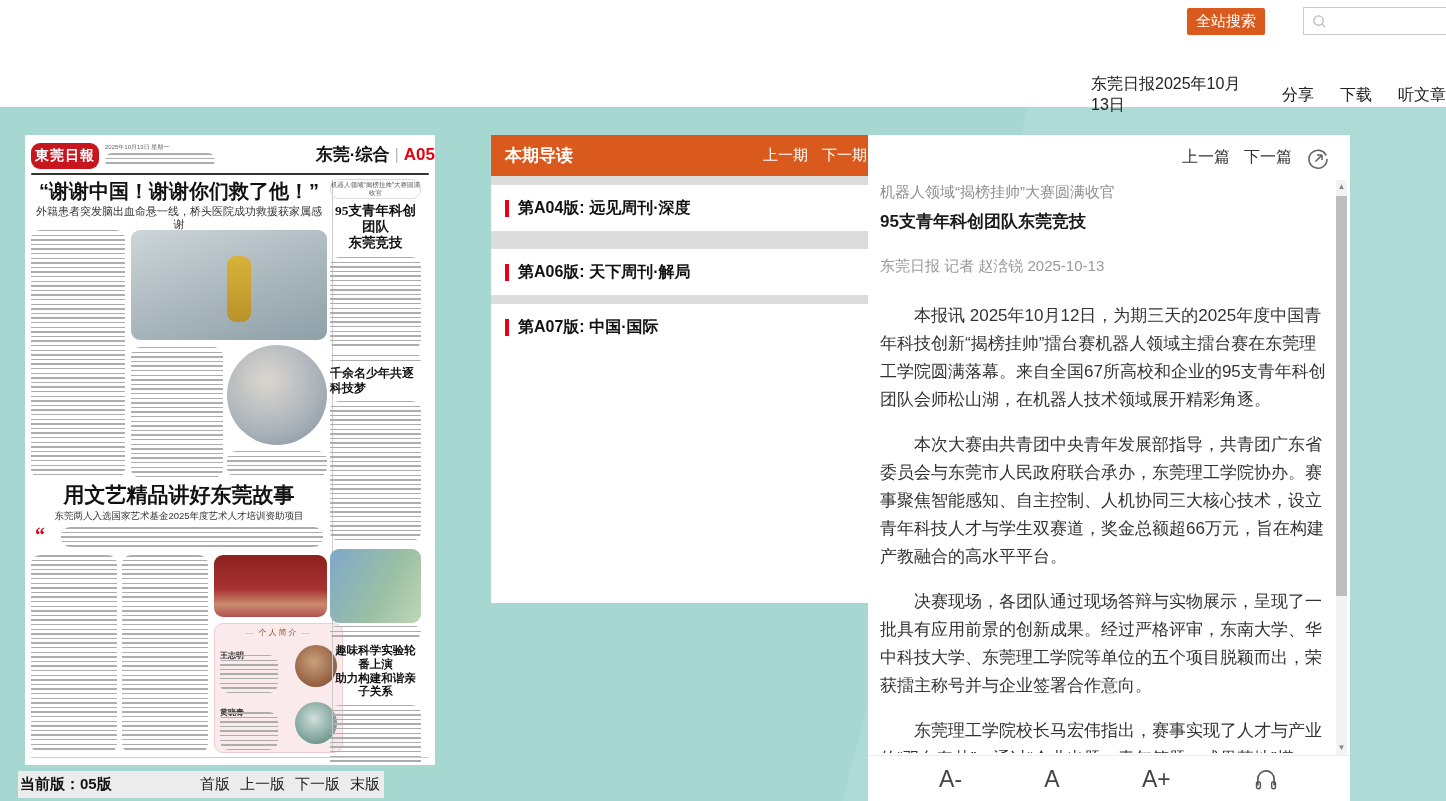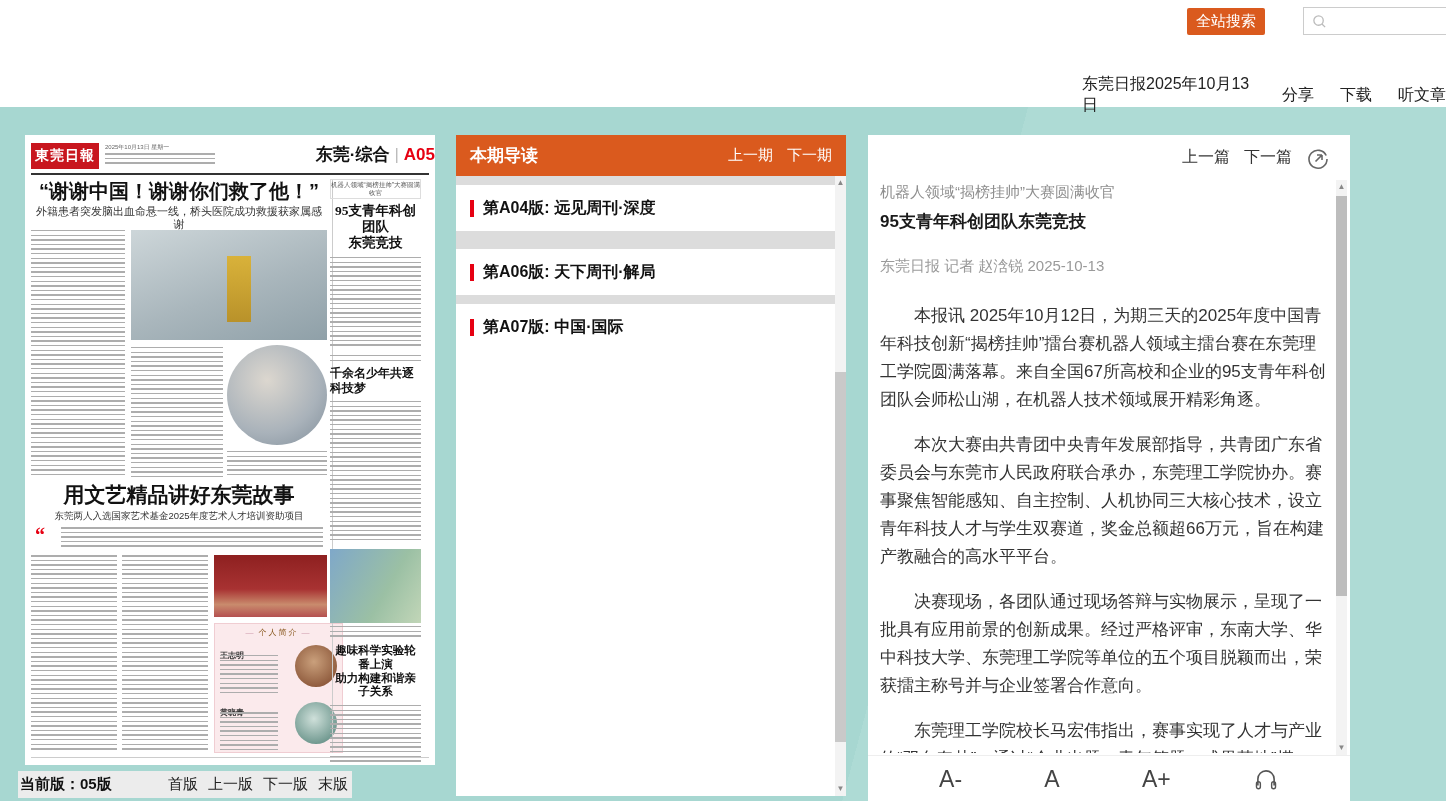--- a/index.html
+++ b/index.html
@@ -8,31 +8,31 @@
   .stage { position:relative; width:1446px; height:801px; overflow:hidden; background:#fff; }
 
   
   .topbar { position:absolute; left:0; top:0; width:1446px; height:107px; background:#fff; z-index:5; }
   .search-btn { position:absolute; left:1187px; top:8px; width:78px; height:27px; background:#da5a1e; color:#fff;
     border:none; font-size:15px; font-family:inherit; border-radius:2px; cursor:pointer; }
   .search-box { position:absolute; left:1303px; top:7px; width:152px; height:28px; border:1px solid #ccc; background:#fff; display:flex; align-items:center; }
   .search-box svg { margin-left:8px; }
   .search-box input { border:none; outline:none; flex:1; height:100%; font-size:14px; font-family:inherit; min-width:0; }
   .meta-row { position:absolute; top:74px; left:1082px; width:364px; display:flex; align-items:center; font-size:16px; color:#222; }
-  .meta-row .date { margin-right:26px; }
+  .meta-row .date { margin-right:26px;margin-left:9px; }
   .meta-row a { color:#222; text-decoration:none; margin-right:26px; cursor:pointer; white-space:nowrap; }
   .meta-row a:last-child { margin-right:0; }
 
   
   .canvas { position:absolute; left:0; top:107px; width:1446px; height:694px;
     background:linear-gradient(105deg, #a7d7d1 63%, #aedbd5 63%); }
 
   
   .paper { position:absolute; left:25px; top:28px; width:410px; height:630px; background:#fff; overflow:hidden; }
-  .paper * { line-height:1.2; }
+  .paper * { line-height:1.2;border-radius:9px; }
   .masthead-box { position:absolute; left:6px; top:8px; width:68px; height:26px; background:#c8161e; color:#fff;
     font-family:"Liberation Serif","DejaVu Serif",serif; font-weight:bold; font-size:14px; text-align:center; line-height:26px; letter-spacing:1px; }
   .masthead-meta { position:absolute; left:80px; top:9px; width:120px; font-size:6px; color:#666; }
   .masthead-meta .ft { margin-top:2px; height:14px; width:110px; }
   .section-label { position:absolute; right:0; top:10px; font-size:17px; font-weight:bold; color:#111; }
   .section-label .bar { color:#bbb; font-weight:normal; padding:0 5px; }
   .section-label .pno { color:#e60012; }
   .mast-rule { position:absolute; left:6px; right:6px; top:38px; height:2px; background:#333; }
   .np-h1 { position:absolute; left:6px; top:44px; width:296px; text-align:center; font-size:20px; font-weight:bold; color:#111;
     font-family:"Liberation Sans","DejaVu Sans",sans-serif; letter-spacing:0px; white-space:nowrap; }
@@ -73,29 +73,29 @@
   .np-kline { margin-top:6px; height:7px; }
   .np-rh2 { margin-top:4px; text-align:left; font-size:12px; font-weight:bold; color:#111; font-family:"Liberation Serif","DejaVu Serif",serif; }
   .np-right .ftblk2 { margin-top:6px; height:140px; }
   .photo-vr { margin-top:8px; width:91px; height:74px; background:linear-gradient(120deg,#7fa8c9 0%,#9bc0a4 60%,#c2d6b8 100%); }
   .vr-cap { margin-top:3px; height:12px; }
   .np-rh3 { margin-top:6px; text-align:center; font-size:11.5px; font-weight:bold; color:#111; font-family:"Liberation Serif","DejaVu Serif",serif; }
   .np-right .ftblk3 { margin-top:6px; height:108px; }
   .paper-bottom-rule { position:absolute; left:6px; right:6px; top:622px; height:1px; background:#ccc; }
 
   
-  .paper-footer { position:absolute; left:18px; top:664px; width:334px; height:27px; background:#ececec;
+  .paper-footer { position:absolute; left:18px; top:664px; width:366px; height:27px; background:#ececec;
     display:flex; align-items:center; font-size:15px; }
   .paper-footer .cur { font-weight:bold; color:#111; margin-left:2px; }
   .paper-footer .spacer { flex:1; }
   .paper-footer a { color:#222; text-decoration:none; margin-left:10px; cursor:pointer; white-space:nowrap; }
   .paper-footer a:last-child { margin-right:4px; }
 
   
-  .toc { position:absolute; left:456px; top:28px; width:390px; height:661px; background:#fff; overflow:hidden; }
+  .toc { position:absolute; left:491px; top:28px; width:390px; height:468px; background:#fff; overflow:hidden; }
   .toc-header { position:absolute; left:0; top:0; width:100%; height:41px; background:#da5a1e; color:#fff;
     display:flex; align-items:center; padding:0 14px; }
   .toc-header .t { font-size:17px; font-weight:bold; }
   .toc-header .spacer { flex:1; }
   .toc-header a { color:#fff; text-decoration:none; font-size:15px; margin-left:14px; cursor:pointer; }
   .toc-list { position:absolute; left:0; top:41px; width:379px; }
   .toc-row { position:relative; display:flex; align-items:center; min-height:40px; padding:6px 16px 6px 30px;
     font-size:16px; color:#333; border-bottom:1px solid #ebebeb; cursor:pointer; }
   .toc-row.section { font-weight:bold; color:#111; padding-left:14px; border-bottom:none; min-height:46px; }
   .redbar { display:inline-block; width:4px; height:17px; background:#e60012; margin-right:9px; flex:0 0 auto; }

